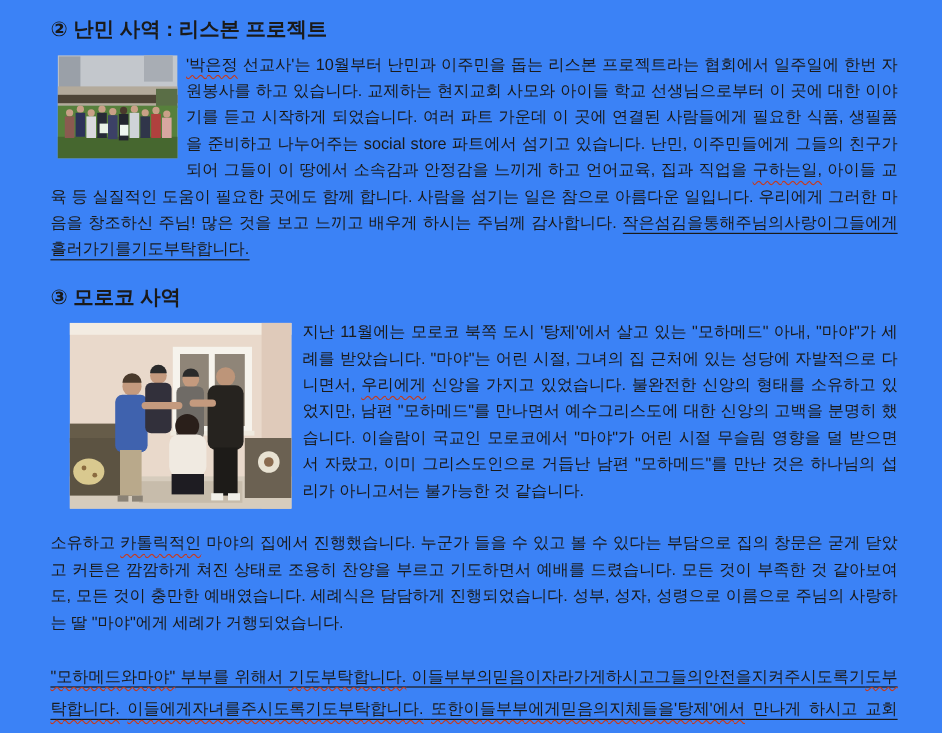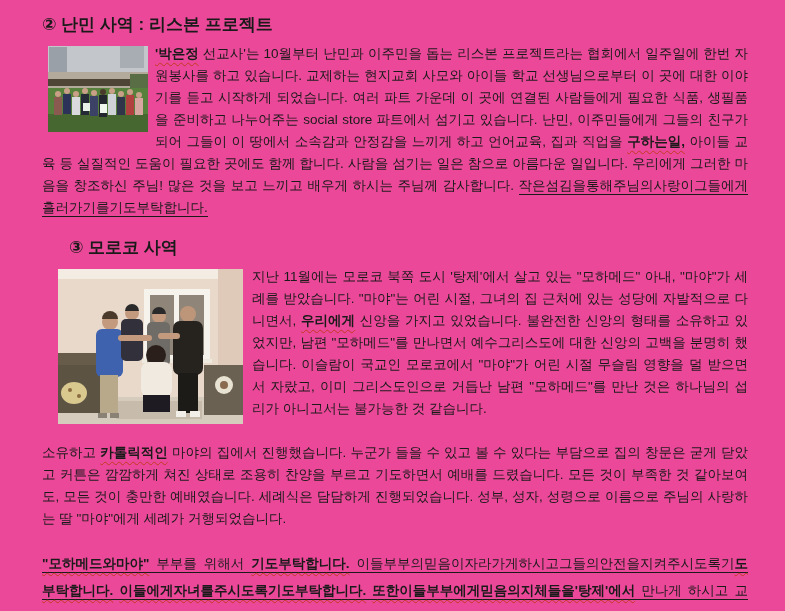--- a/index.html
+++ b/index.html
@@ -1,30 +1,30 @@
 <!DOCTYPE html>
 <html><head>
 <meta charset="utf-8">
 <style>
   html,body{margin:0;padding:0;background:#ffffff;}
   .page{
     width:785px;height:611px;box-sizing:border-box;
     padding:14px 37px 0 42px;
     font-family:"Liberation Sans","DejaVu Sans",sans-serif;
-    color:#1a1a1a;overflow:hidden;background:#ec4899;
+    color:#1a1a1a;overflow:hidden;background:#3b82f6;
   }
   h2{font-size:17px;line-height:22px;margin:0 0 7px 0;font-weight:bold;}
-  .sec3-heading{margin-top:18px;margin-left:27px;}
+  .sec3-heading{margin-top:18px;}
   .body-text{font-size:13.5px;line-height:22px;text-align:justify;word-break:normal;}
   .photo1{float:left;width:100px;height:86px;margin:3px 7px 2px 6px;display:block;}
   .photo2{float:left;width:185px;height:155px;margin:3px 9px 2px 16px;display:block;}
   .p-follow{clear:both;margin-top:22px;}
   .prayer{clear:both;margin-top:20px;line-height:27px;}
   .ul{border-bottom:1px solid #1a1a1a;padding-bottom:1px;}
-  .wv{text-decoration-line:underline;text-decoration-style:wavy;text-decoration-color:#c23b22;text-decoration-thickness:1px;text-underline-offset:4px;font-weight:bold;}
+  .wv{text-decoration-line:underline;text-decoration-style:wavy;text-decoration-color:#c23b22;text-decoration-thickness:1px;text-underline-offset:4px;}
 </style>
 </head>
 <body>
 
 <div class="page">
 
   <section>
     <h2>② 난민 사역 : 리스본 프로젝트</h2>
     <div class="body-text">
       <svg class="photo1" viewBox="0 0 100 86" xmlns="http://www.w3.org/2000/svg">

